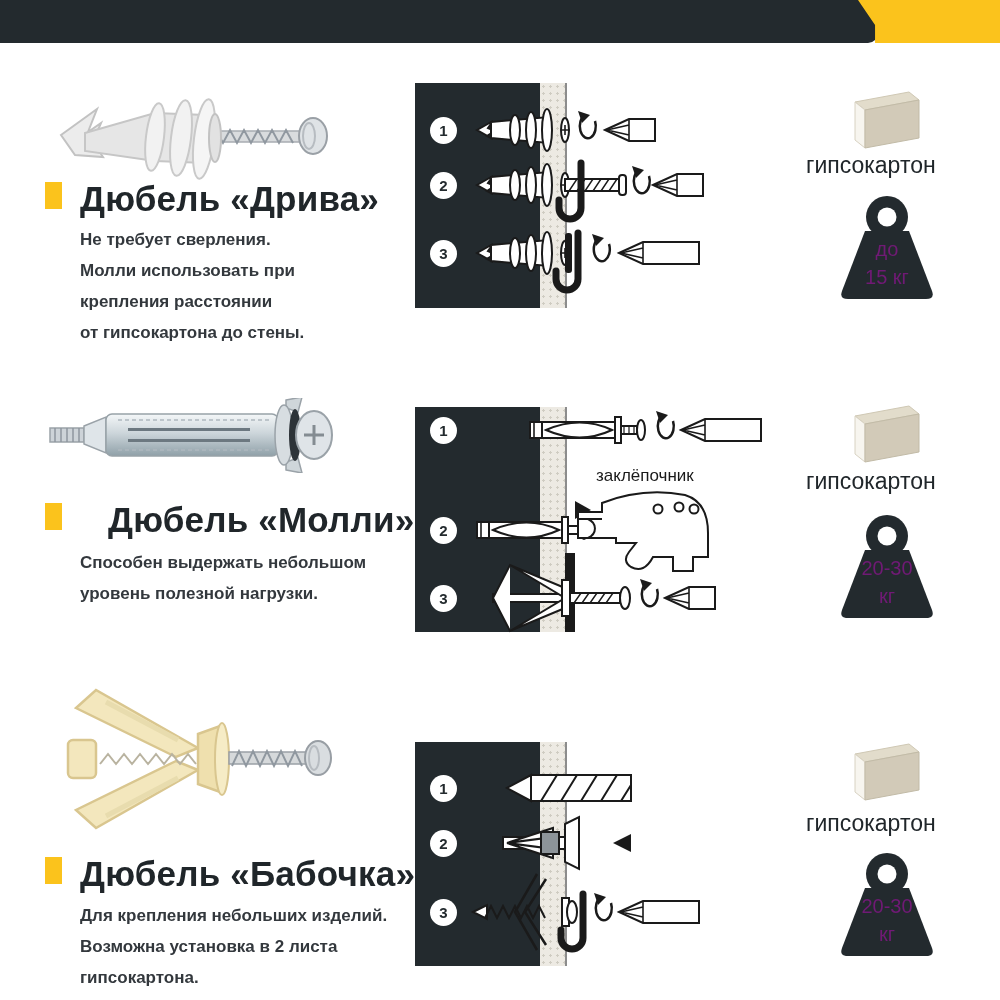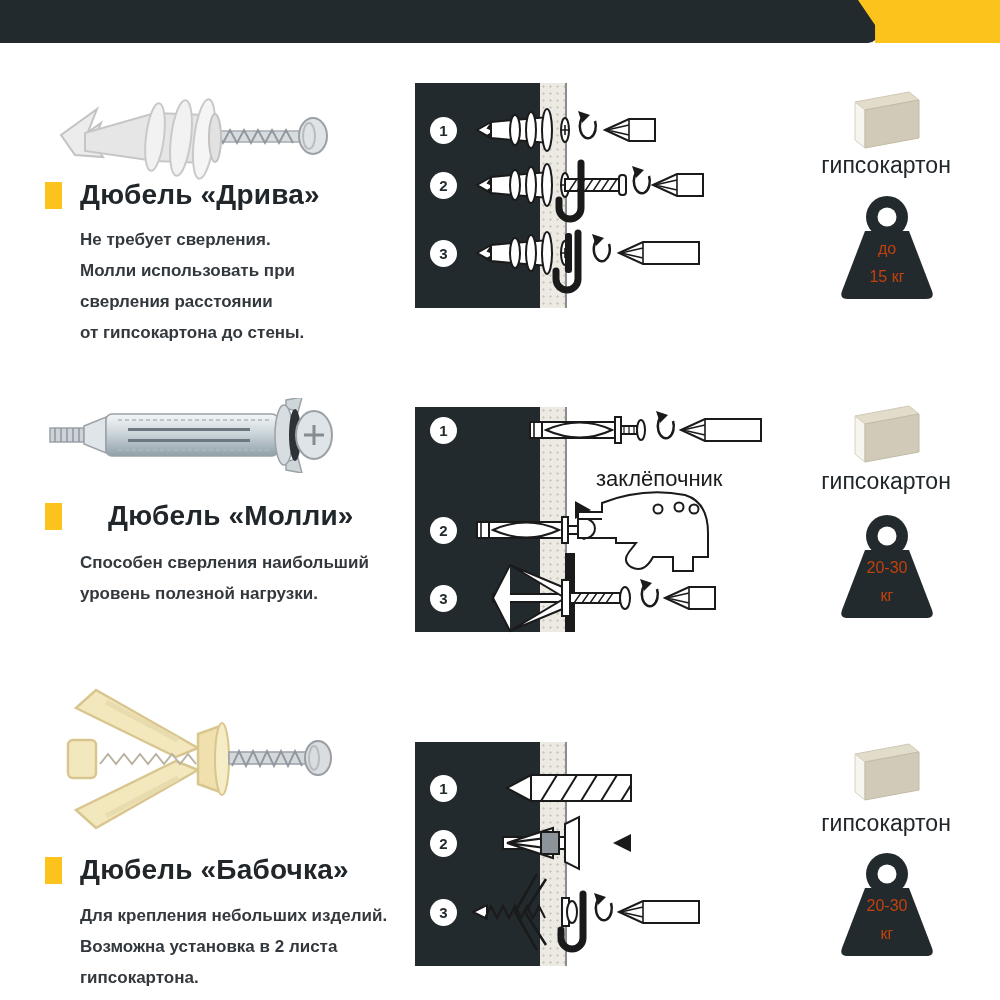--- a/index.html
+++ b/index.html
@@ -7,39 +7,39 @@
         font-family:"Liberation Sans",sans-serif;overflow:hidden;}
   .abs{position:absolute;}
 
   
   .header-bar{left:0;top:0;width:878px;height:43px;background:#232a2e;
               border-bottom-right-radius:10px;}
   .header-accent{left:858px;top:0;width:142px;height:43px;background:#fbc31c;
                  clip-path:polygon(0 0,100% 0,100% 100%,12% 100%,12% 58%,0 0);}
 
   
-  .title{font-weight:bold;font-size:28px;color:#20262a;white-space:nowrap;letter-spacing:.2px;}
+  .title{font-weight:bold;font-size:35px;color:#20262a;white-space:nowrap;letter-spacing:.2px;}
   .marker{width:17px;height:27px;background:#fbc31c;}
   .desc{font-size:17px;color:#33383d;line-height:31px;white-space:nowrap;font-weight:bold;}
 
   
   .panel-dark{background:#232a2e;}
   .wall{background:#edeae3;
         background-image:radial-gradient(#cfccc2 1.2px,rgba(0,0,0,0) 1.4px);
         background-size:7px 7px;border-right:2px solid #8c8c8c;}
   .step-circle{width:27px;height:27px;border-radius:50%;background:#ffffff;
                color:#232a2e;font-weight:bold;font-size:15px;line-height:27px;
                text-align:center;}
   .diagram{overflow:visible;}
-  .tool-label{font-size:22px;color:#1a1a1a;white-space:nowrap;}
+  .tool-label{font-size:17px;color:#1a1a1a;white-space:nowrap;}
 
   
-  .mat-label{width:160px;text-align:center;font-size:23px;color:#20262a;}
+  .mat-label{width:160px;font-size:23px;color:#20262a;}
   .weight-text{width:104px;height:112px;box-sizing:border-box;padding-top:42px;
-               color:#c2410c;text-align:center;font-size:16px;line-height:28px;}
+               color:#701a75;text-align:center;font-size:20px;line-height:28px;}
 </style>
 </head>
 <body>
 
 <div class="page">
 
   <div class="abs header-bar"></div>
   <div class="abs header-accent"></div>
 
   <svg class="abs" style="left:55px;top:85px;" width="282" height="115" viewBox="0 0 282 115">
@@ -54,21 +54,21 @@
     <ellipse cx="149" cy="54" rx="10" ry="40" fill="#f5f5f5" stroke="#c9c9c9" stroke-width="2" transform="rotate(7 149 54)"></ellipse>
     <ellipse cx="160" cy="53" rx="6" ry="24" fill="#e2e2e2" stroke="#c2c2c2" stroke-width="2"></ellipse>
   </svg>
 
   <div class="abs marker" style="left:45px;top:182px;"></div>
   <div class="abs title" style="left:80px;top:179px;">Дюбель «Дрива»</div>
 
   <div class="abs desc" style="left:80px;top:224px;">
     <div>Не требует сверления.</div>
     <div>Молли использовать при</div>
-    <div>сверления расстоянии</div>
+    <div>крепления расстоянии</div>
     <div>от гипсокартона до стены.</div>
   </div>
 
   <div class="abs panel-dark" style="left:415px;top:83px;width:125px;height:225px;"></div>
   <div class="abs wall" style="left:540px;top:83px;width:25px;height:225px;"></div>
 
   <svg class="abs diagram" style="left:415px;top:83px;" width="425" height="225" viewBox="0 0 425 225">
     <defs>
       <g id="rot_a">
         <path d="M -2,-13 A 8,12 0 1 0 8,-7" fill="none" stroke="#1a1a1a" stroke-width="2.5"></path>
@@ -155,21 +155,21 @@
     <ellipse cx="236" cy="37" rx="9" ry="30" fill="#d7dde1" stroke="#9aa2a8" stroke-width="1.5"></ellipse>
     <ellipse cx="247" cy="37" rx="6" ry="26" fill="#2d3338"></ellipse>
     <ellipse cx="266" cy="37" rx="18" ry="24" fill="#dfe4e8" stroke="#9aa2a8" stroke-width="2"></ellipse>
     <path d="M256,37 h20 M266,27 v20" stroke="#848c92" stroke-width="3"></path>
   </svg>
 
   <div class="abs marker" style="left:45px;top:503px;"></div>
   <div class="abs title" style="left:80px;top:500px;margin-left:28px;">Дюбель «Молли»</div>
 
   <div class="abs desc" style="left:80px;top:547px;">
-    <div>Способен сверления наибольший</div>
+    <div>Способен выдержать небольшом</div>
     <div>уровень полезной нагрузки.</div>
   </div>
 
   <div class="abs panel-dark" style="left:415px;top:407px;width:125px;height:225px;"></div>
   <div class="abs wall" style="left:540px;top:407px;width:25px;height:225px;"></div>
 
   <svg class="abs diagram" style="left:415px;top:407px;" width="425" height="225" viewBox="0 0 425 225">
     <defs>
       <g id="rot_b">
         <path d="M -2,-13 A 8,12 0 1 0 8,-7" fill="none" stroke="#1a1a1a" stroke-width="2.5"></path>

